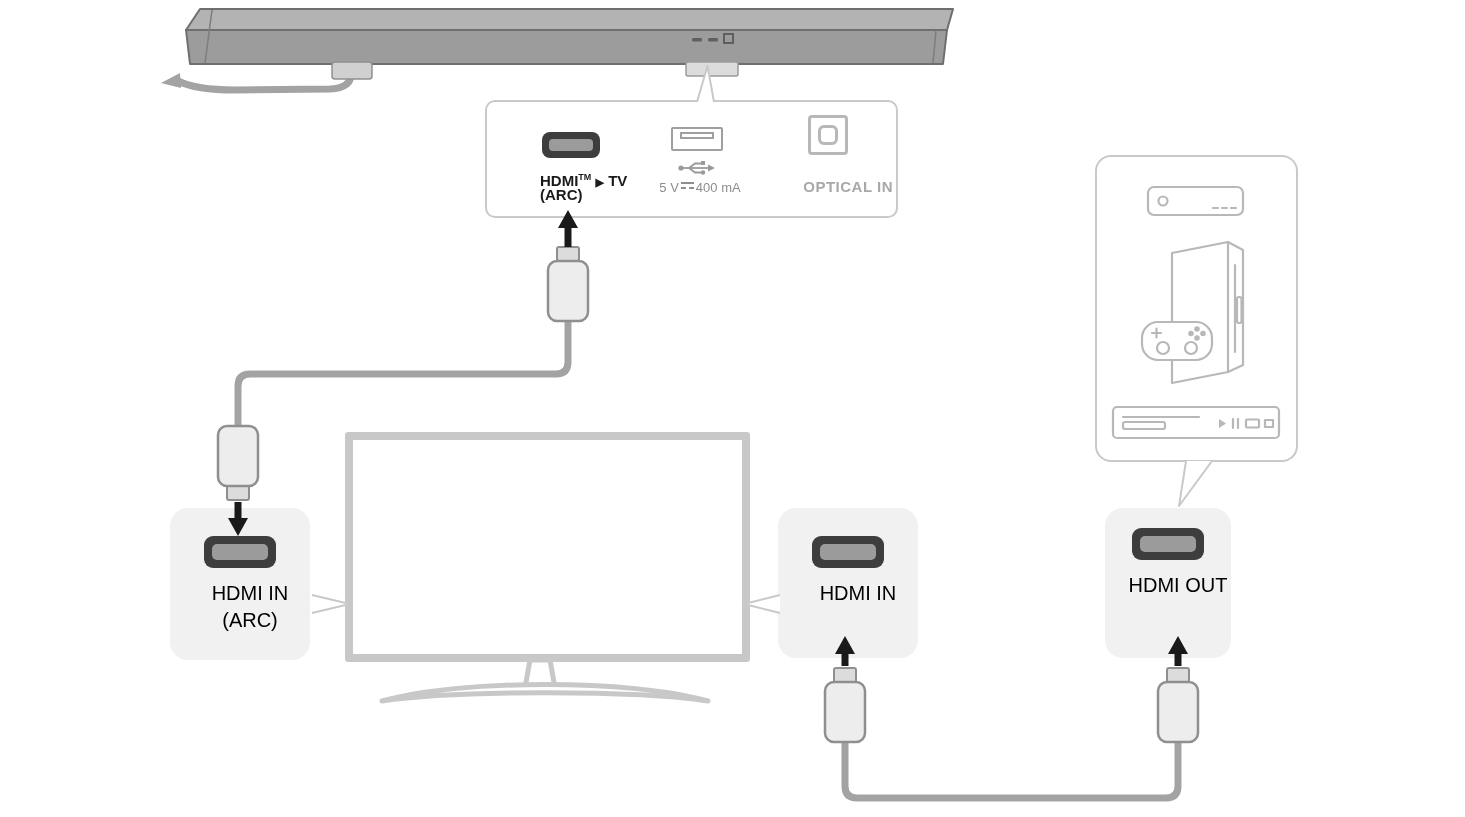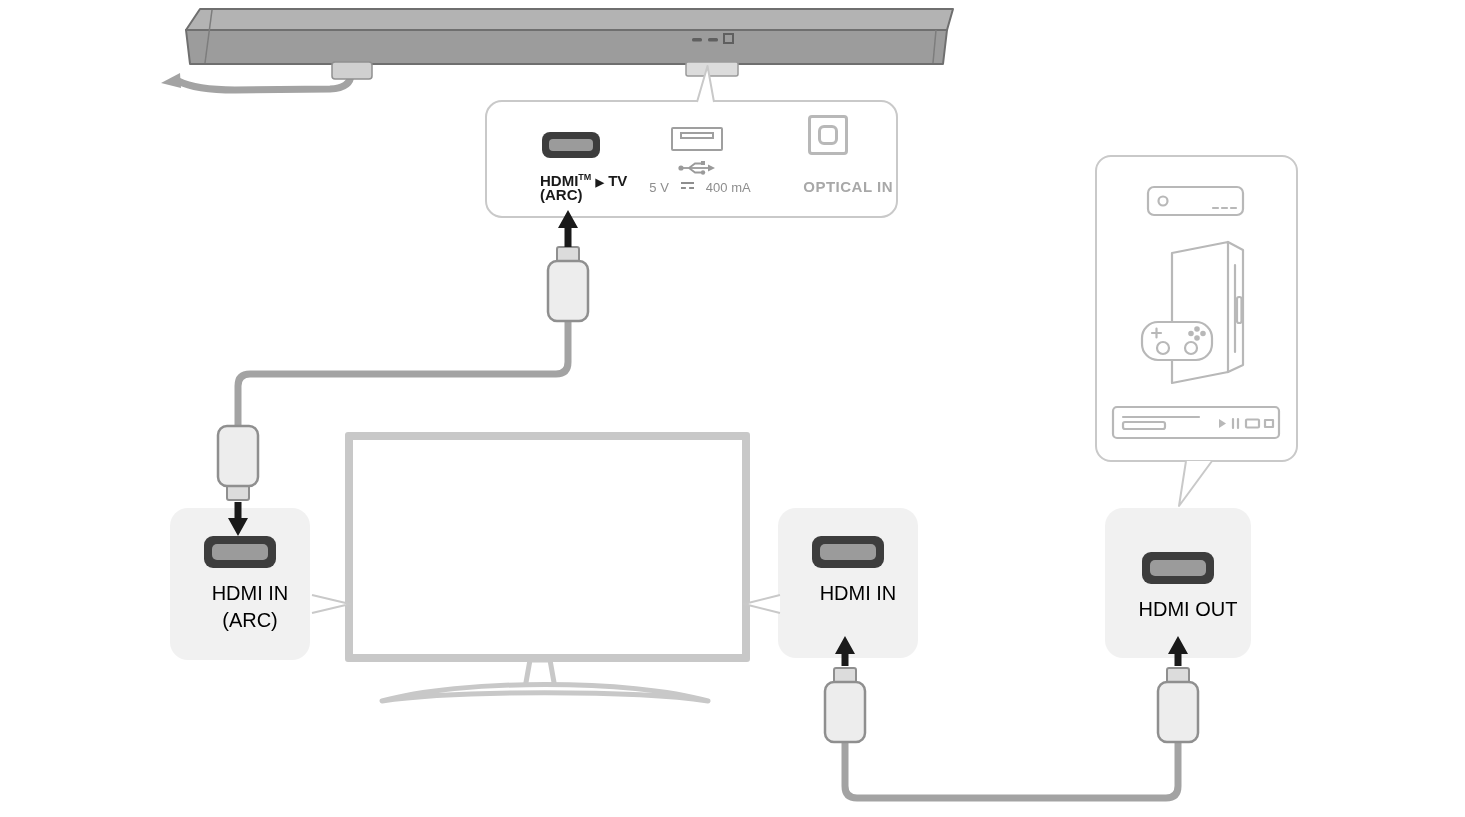--- a/index.html
+++ b/index.html
@@ -8,46 +8,46 @@
     font-family:"Liberation Sans", sans-serif;
   }
   svg{display:block;}
   .layer{position:absolute;left:0;top:0;width:1465px;height:817px;}
   .base-layer{z-index:0;}
   .overlay-layer{z-index:3;pointer-events:none;}
 
   
   .rear-panel{
     position:absolute;left:485px;top:100px;width:413px;height:118px;
-    background:#fff;border:2px solid #c9c9c9;border-radius:17px;z-index:1;box-sizing:border-box;
+    background:#fff;border:2px solid #c9c9c9;border-radius:10px;z-index:1;box-sizing:border-box;
   }
   .p-hdmi-icon{position:absolute;left:55px;top:30px;width:58px;height:26px;background:#3d3d3d;border-radius:8px;display:flex;align-items:center;justify-content:center;}
   .p-hdmi-icon .slot{width:44px;height:12px;background:#9b9b9b;border-radius:4px;}
   .p-hdmi-label{position:absolute;left:53px;top:66px;font-size:15px;font-weight:bold;color:#1a1a1a;line-height:18px;white-space:nowrap;}
   .p-hdmi-label sup{font-size:9px;}
   .p-hdmi-label .tri{font-size:11px;}
   .p-hdmi-label2{position:absolute;left:53px;top:84px;font-size:15px;font-weight:bold;color:#1a1a1a;line-height:18px;}
   .p-usb-icon{position:absolute;left:184px;top:25px;width:52px;height:24px;border:2.5px solid #9f9f9f;border-radius:2px;box-sizing:border-box;display:flex;align-items:flex-start;justify-content:center;}
   .p-usb-icon .slot{margin-top:3px;width:34px;height:7px;border:2px solid #9f9f9f;box-sizing:border-box;}
   .p-usb-trident{position:absolute;left:190px;top:57px;}
-  .p-usb-label{position:absolute;left:138px;top:78px;width:150px;display:flex;align-items:center;justify-content:center;gap:12px;font-size:13px;color:#8e8e8e;white-space:nowrap;}
+  .p-usb-label{position:absolute;left:138px;top:78px;width:150px;display:flex;align-items:center;justify-content:center;gap:2px;font-size:13px;color:#8e8e8e;white-space:nowrap;}
   .dc-symbol{display:inline-block;width:13px;height:9px;border-top:2px solid #8e8e8e;position:relative;}
   .dc-symbol::after{content:"";position:absolute;left:0;right:0;top:3px;border-top:2px dashed #8e8e8e;}
   .p-optical-icon{position:absolute;left:321px;top:13px;width:40px;height:40px;border:3px solid #b8b8b8;border-radius:4px;box-sizing:border-box;display:flex;align-items:center;justify-content:center;}
   .p-optical-icon .inner{width:20px;height:20px;border:3px solid #b8b8b8;border-radius:6px;box-sizing:border-box;}
   .p-optical-label{position:absolute;left:276px;top:76px;width:130px;text-align:right;font-size:15px;font-weight:bold;color:#a8a8a8;letter-spacing:0.5px;white-space:nowrap;}
 
   
   .port-box{
     position:absolute;background:#f1f1f1;border-radius:18px;z-index:1;
     display:flex;flex-direction:column;align-items:center;box-sizing:border-box;
   }
   .box-arc{left:170px;top:508px;width:140px;height:152px;padding-top:28px;}
   .box-in{left:778px;top:508px;width:140px;height:150px;padding-top:28px;}
-  .box-out{left:1105px;top:508px;width:146px;height:150px;padding-top:44px;}
+  .box-out{left:1105px;top:508px;width:126px;height:150px;padding-top:20px;}
   .hdmi-port{width:72px;height:32px;background:#3d3d3d;border-radius:9px;display:flex;align-items:center;justify-content:center;flex:none;}
   .hdmi-port .slot{width:56px;height:16px;background:#9b9b9b;border-radius:5px;}
   .port-label{font-size:20px;color:#000;text-align:center;line-height:27px;margin-top:12px;white-space:nowrap;margin-left:20px;}
 
   
   .tv{
     position:absolute;left:345px;top:432px;width:389px;height:214px;
     border:8px solid #c8c8c8;border-radius:3px;background:#fff;z-index:1;
   }
 

